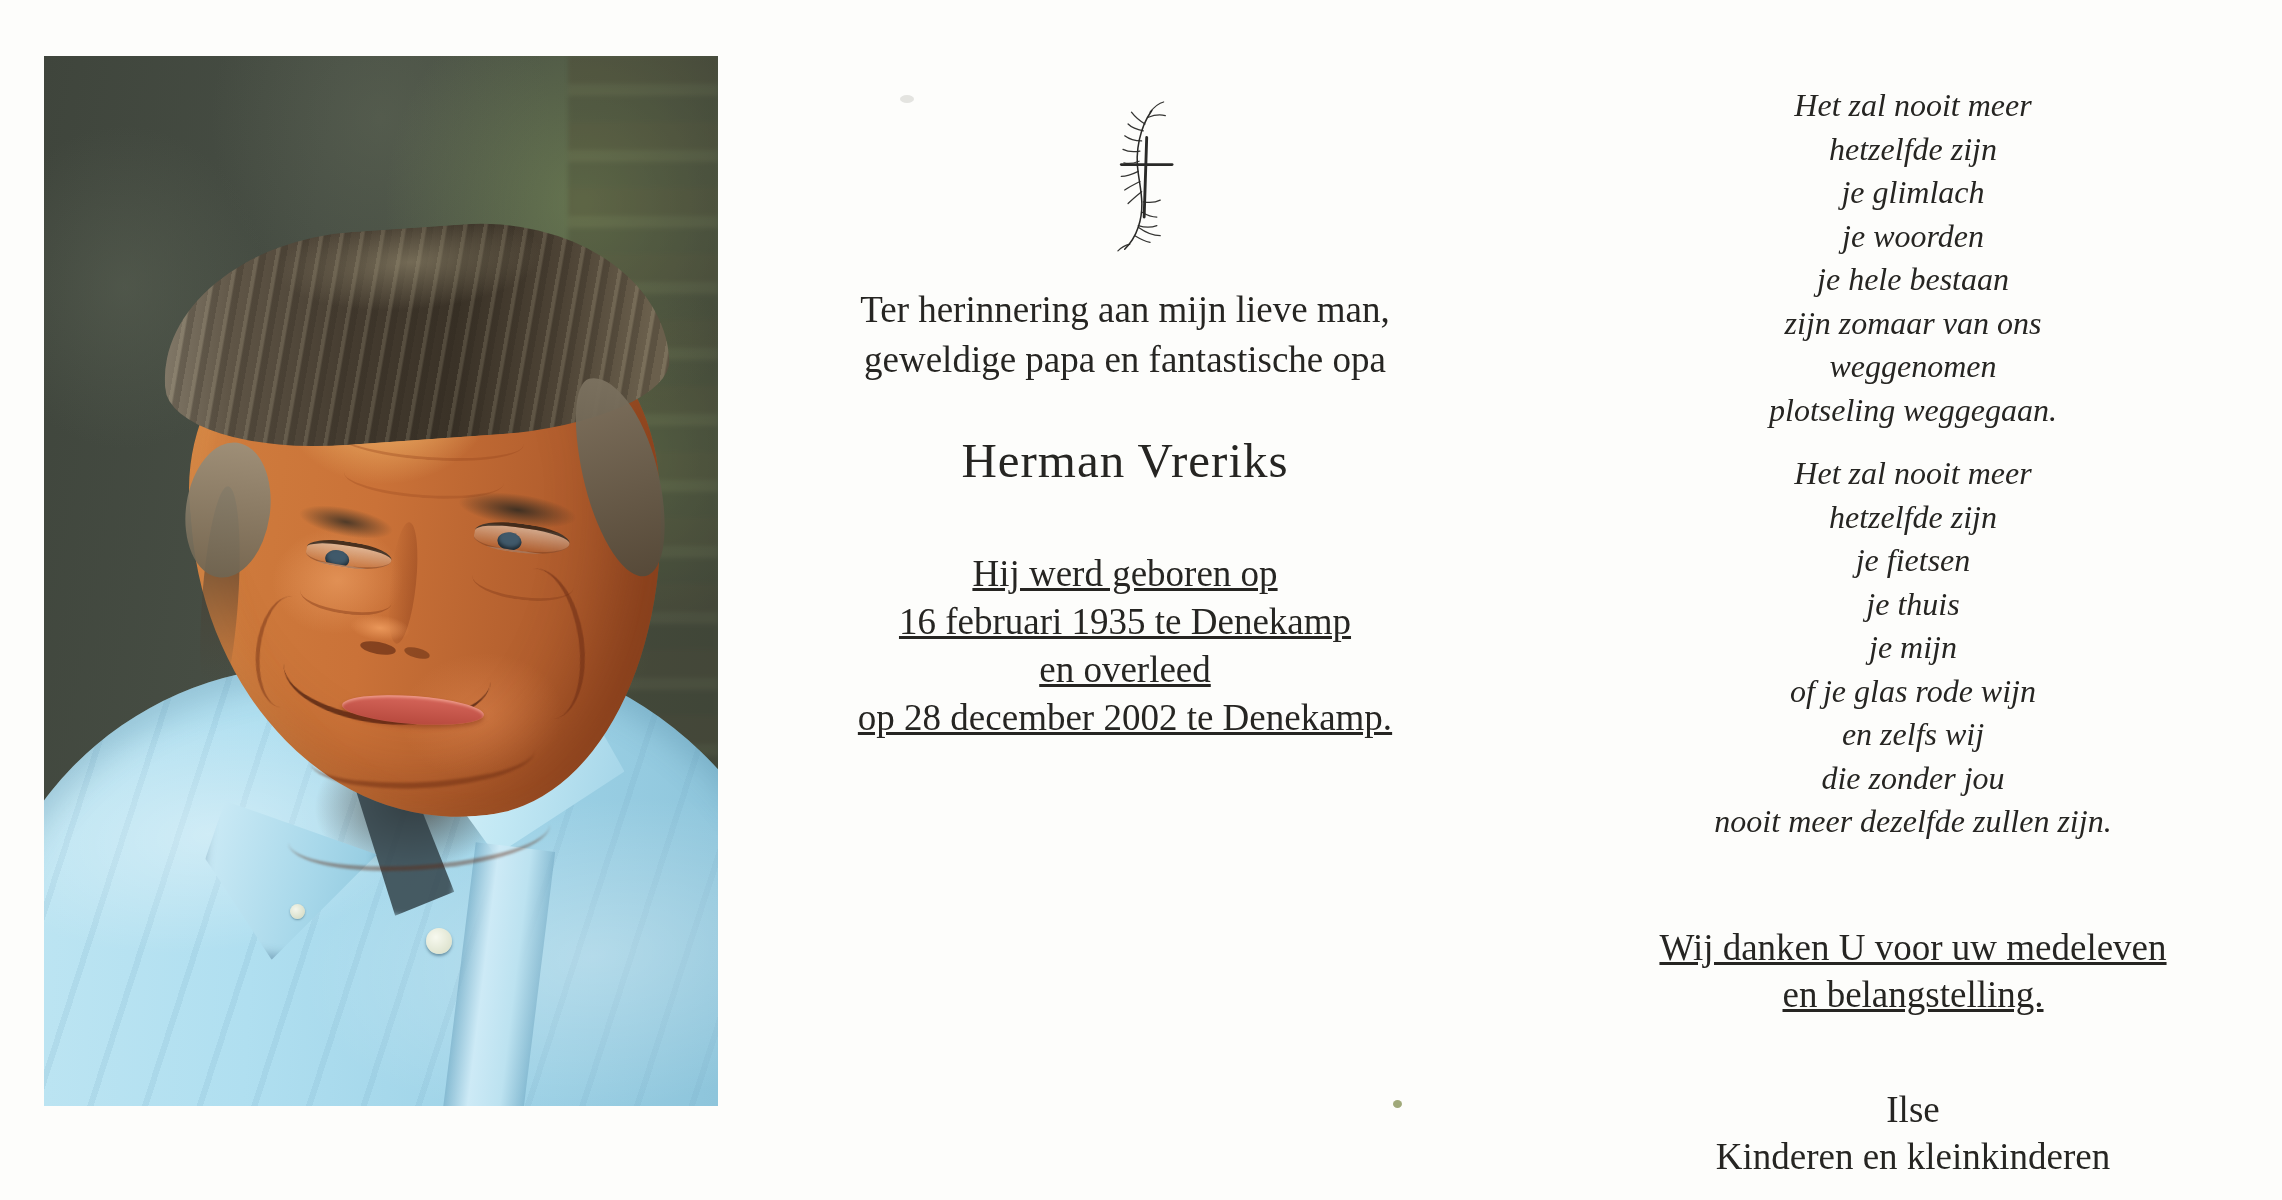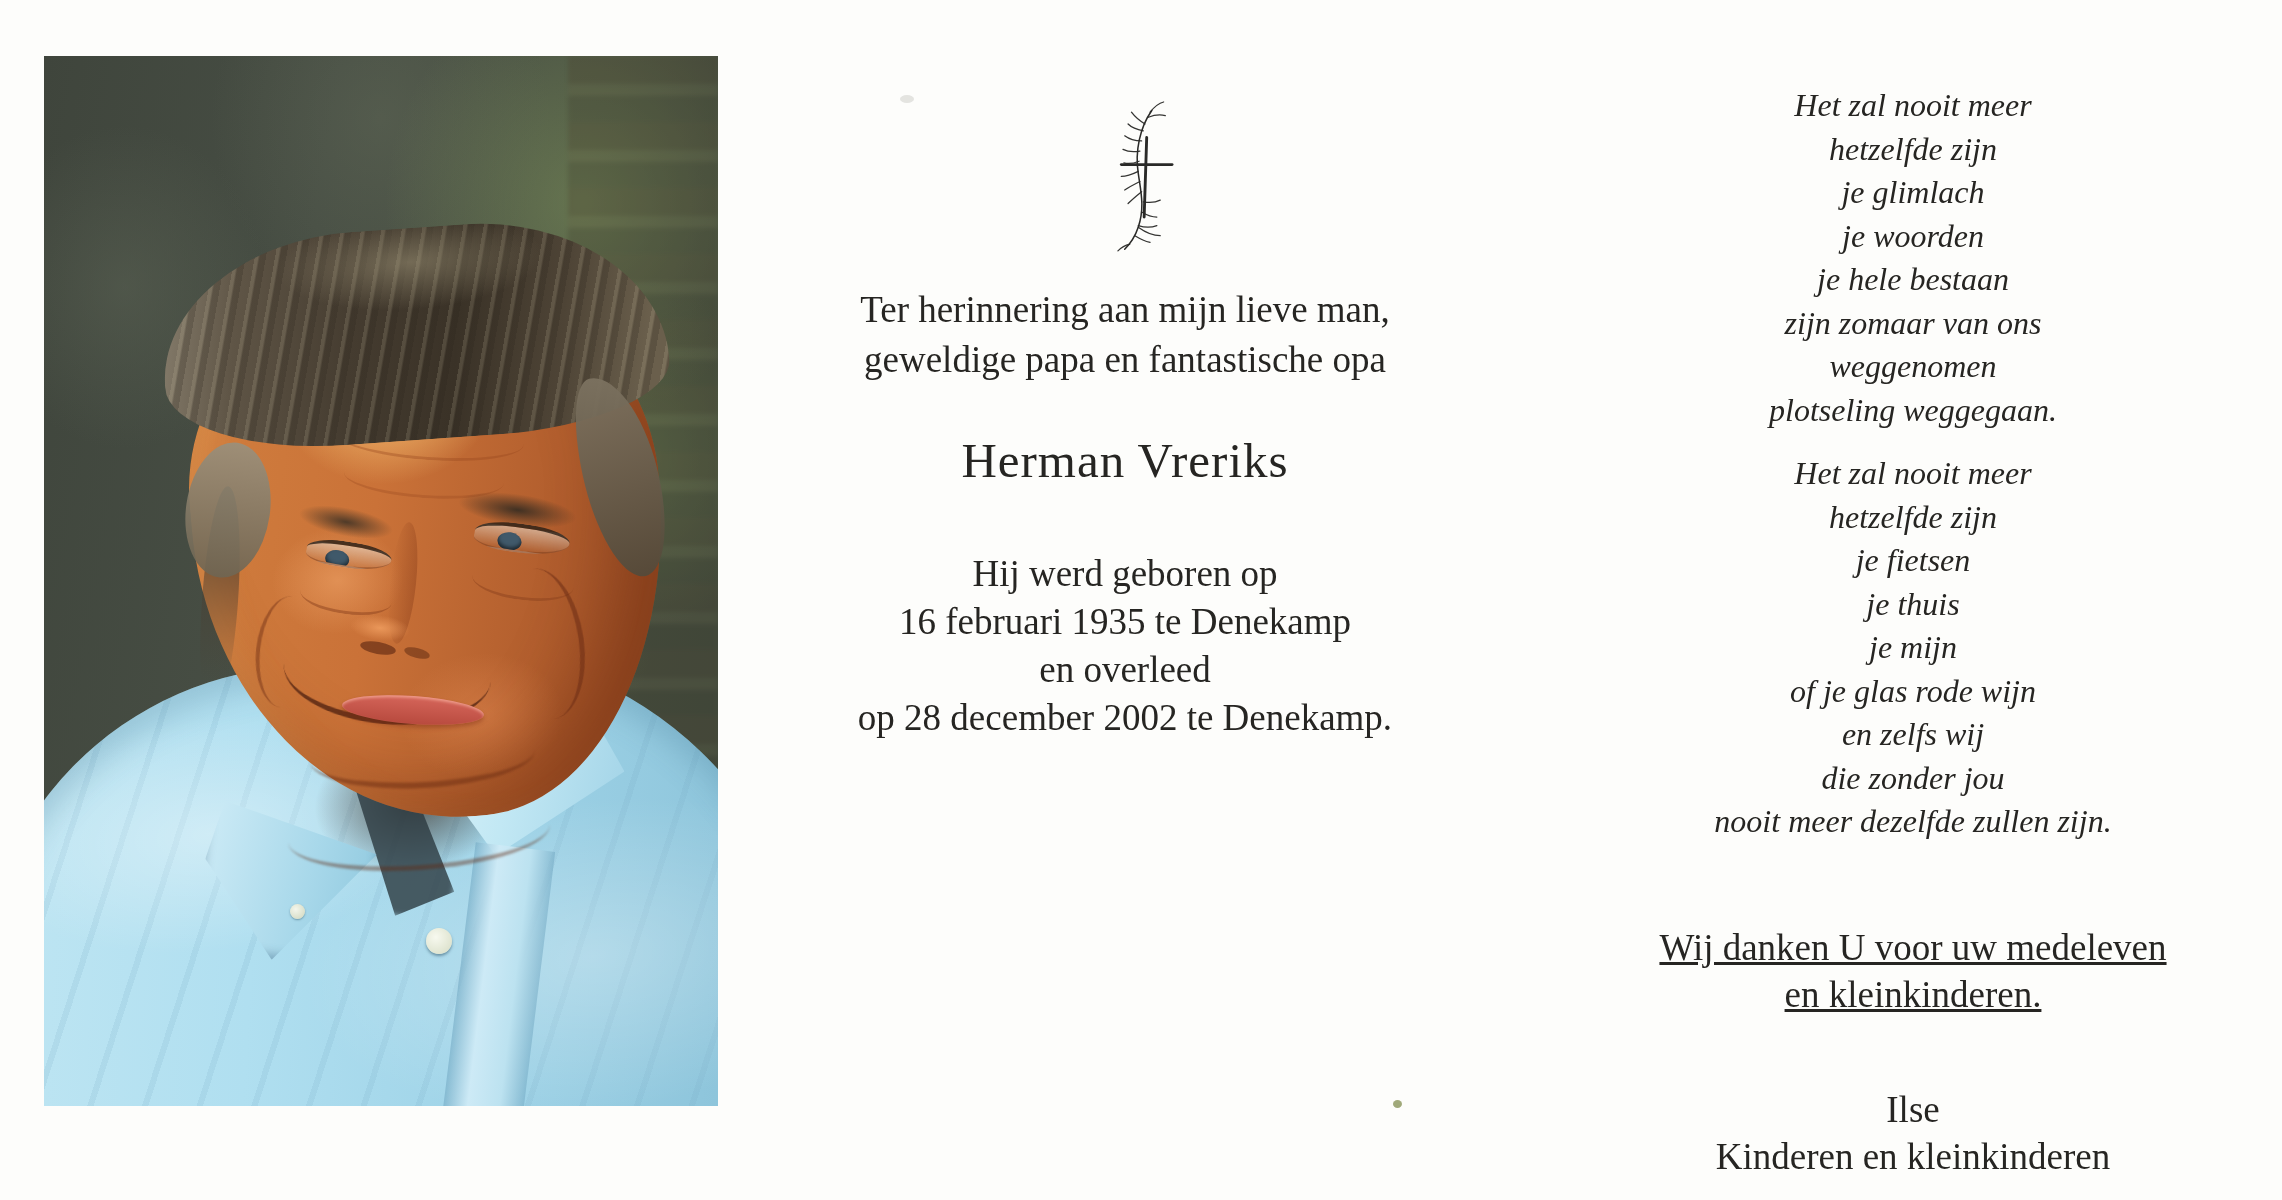--- a/index.html
+++ b/index.html
@@ -116,21 +116,21 @@
   .hair-right{left:540px;top:318px;width:74px;height:205px;transform:rotate(-14deg);
       border-radius:40% 60% 50% 50%/50% 50% 50% 50%;
       background:linear-gradient(180deg,#7c7260,#544a3a);opacity:.95;}
   
   .center-col{position:absolute;left:795px;top:4px;width:660px;height:1200px;text-align:center;}
   .center-col>*{position:absolute;width:100%;}
   .cross-wrap{top:94px;height:170px;}
   .cross-svg{position:relative;left:31px;}
   .intro{top:281px;font-size:37px;line-height:50px;}
   .name{top:428px;font-size:49px;line-height:58px;letter-spacing:1px;}
-  .life{top:546px;font-size:37px;line-height:48px;}
+  .life{top:546px;font-size:37px;line-height:48px;text-decoration:underline;}
   
   .right-col{position:absolute;left:1588px;top:0;width:650px;height:1200px;text-align:center;}
   .right-col>*{position:absolute;width:100%;}
   .stanza{font-style:italic;font-size:32px;line-height:43.5px;}
   .stanza1{top:84px;}
   .stanza2{top:452px;}
   .thanks{top:924px;font-size:37px;line-height:47px;text-decoration:underline;}
   .signature{top:1040px;font-size:37px;line-height:47px;margin-top:46px;}
   
   .speck-olive{position:absolute;left:1393px;top:1100px;width:9px;height:8px;border-radius:50%;background:#8f9a63;opacity:.85;}
@@ -238,21 +238,21 @@
       <div>je fietsen</div>
       <div>je thuis</div>
       <div>je mijn</div>
       <div>of je glas rode wijn</div>
       <div>en zelfs wij</div>
       <div>die zonder jou</div>
       <div>nooit meer dezelfde zullen zijn.</div>
     </div>
     <div class="thanks">
       <div>Wij danken U voor uw medeleven</div>
-      <div>en kleinkinderen.</div>
+      <div>en belangstelling.</div>
     </div>
     <div class="signature">
       <div>Ilse</div>
       <div>Kinderen en kleinkinderen</div>
     </div>
   </div>
 
   <div class="speck-olive"></div>
   <div class="speck-gray"></div>
 </div>

